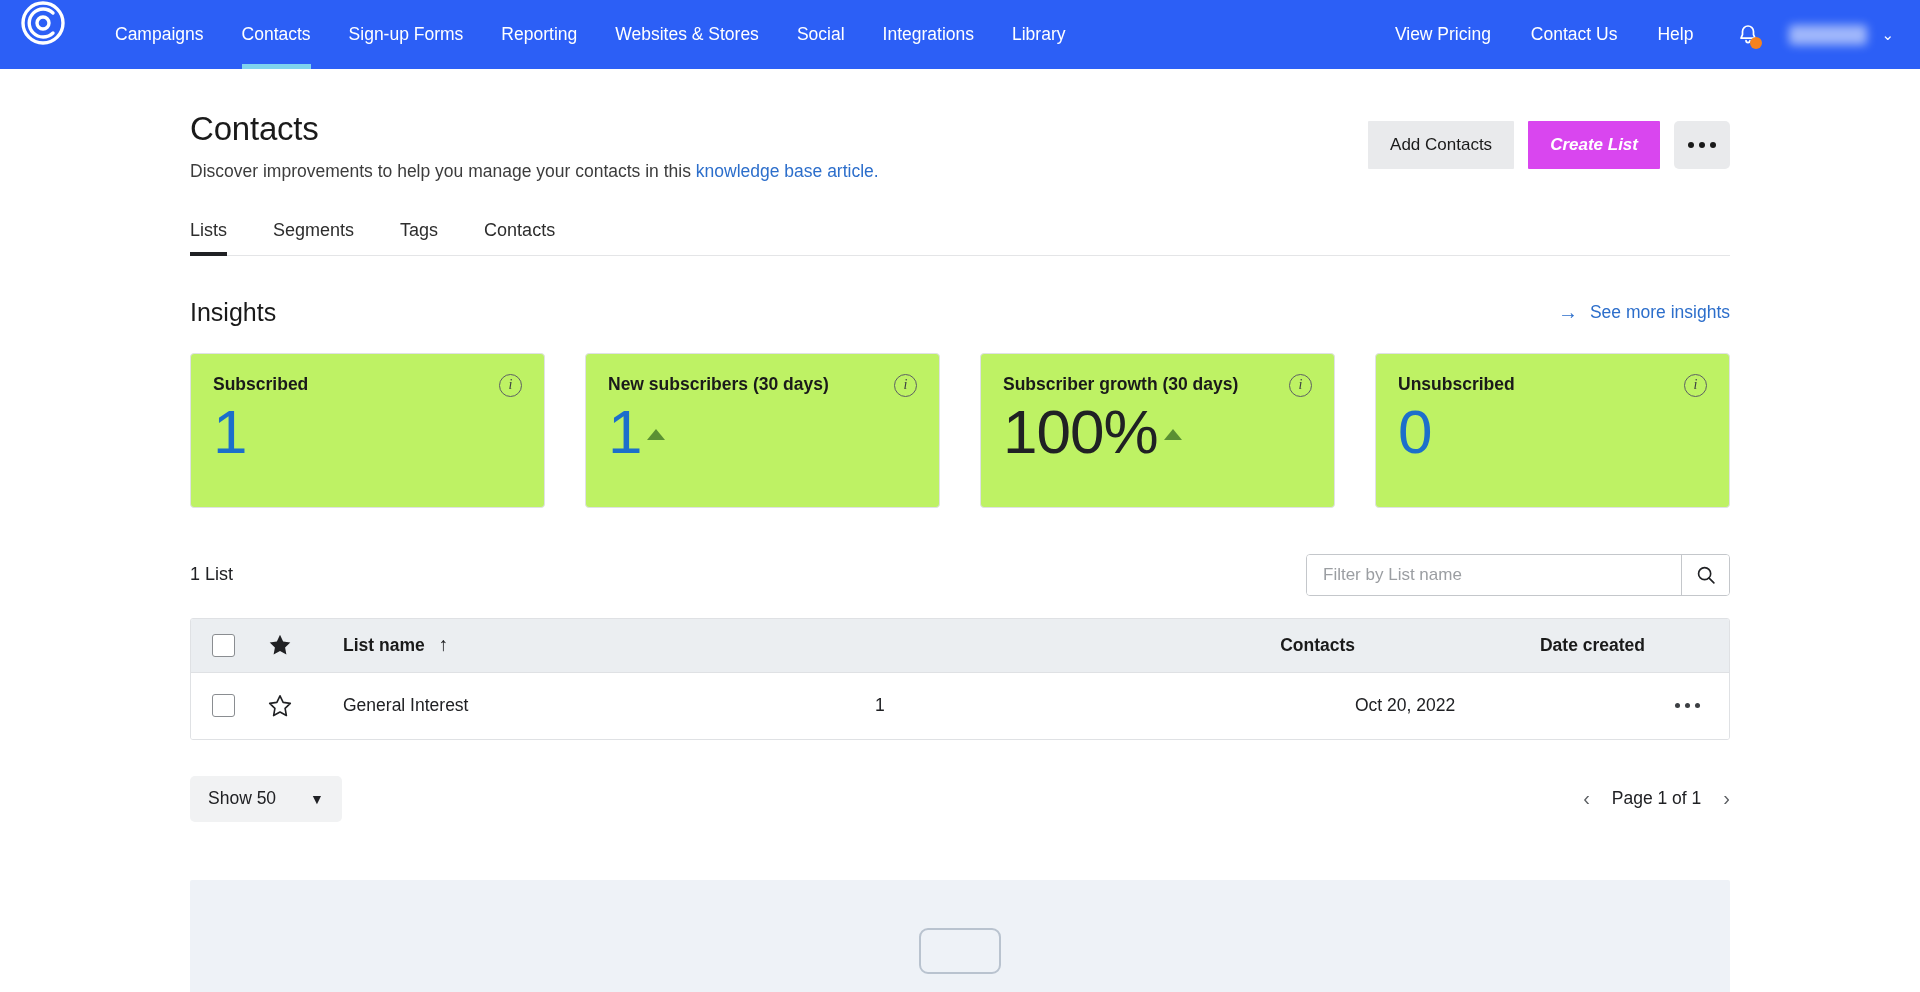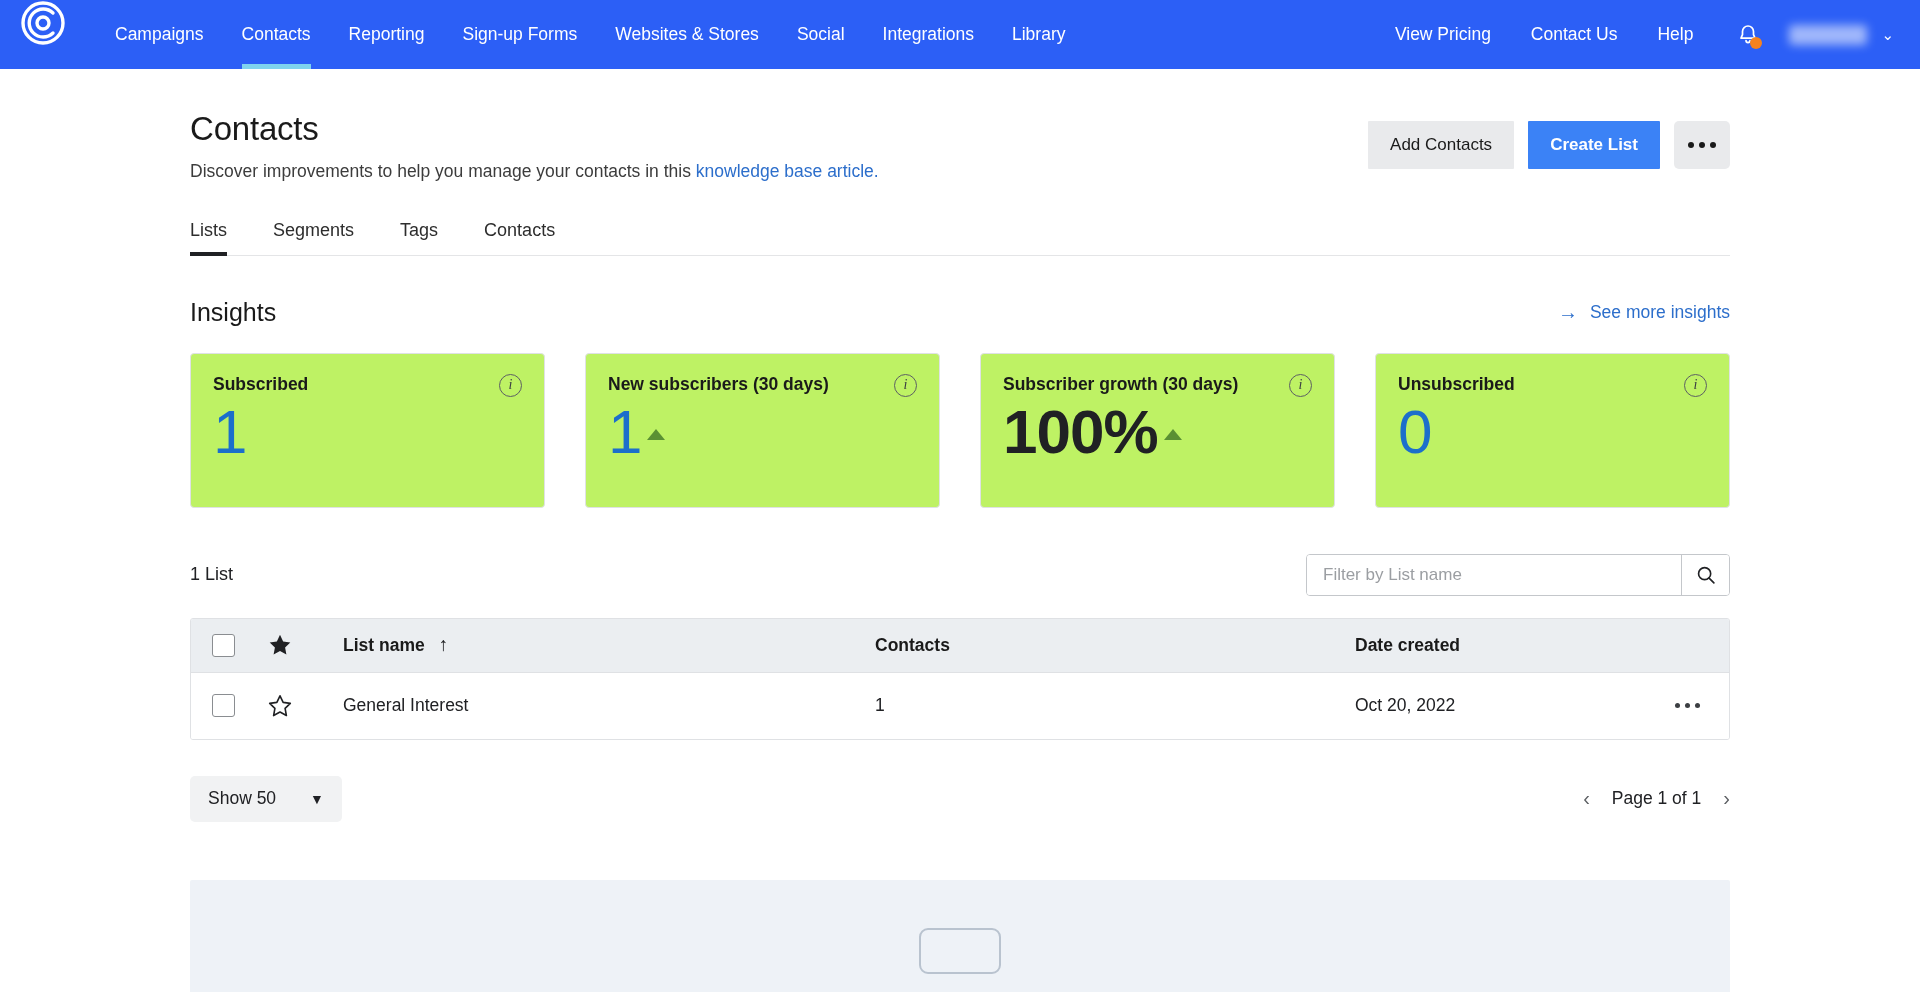--- a/index.html
+++ b/index.html
@@ -103,21 +103,21 @@
     font-family: "Liberation Sans", sans-serif;
     font-size: 17px;
     border: none;
     border-radius: 1px;
     padding: 0 22px;
     height: 48px;
     cursor: pointer;
     white-space: nowrap;
   }
   .btn-secondary { background: #E9EAEC; color: #1a1a1a; }
-  .btn-primary { background: #3b82f6; color: #ffffff; font-weight: 700; }
+  .btn-primary { background: #d946ef; color: #ffffff; font-weight: 700; font-style: italic; }
   .btn-icon {
     background: #E9EAEC;
     width: 56px; height: 48px;
     border-radius: 5px;
     display: flex; align-items: center; justify-content: center;
     gap: 5px;
     cursor: pointer;
   }
   .dot3 { width: 6px; height: 6px; border-radius: 50%; background: #1a1a1a; }
 
@@ -187,21 +187,21 @@
     flex: 0 0 auto;
   }
   .card-value-row { display: flex; align-items: flex-start; margin-top: 2px; }
   .card-value {
     font-size: 62px;
     font-weight: 400;
     line-height: 1.05;
     color: #1C6FCB;
     letter-spacing: -1px;
   }
-  .card-value.dark { color: #202124; font-weight: bold; }
+  .card-value.dark { color: #202124; }
   .tri-up {
     width: 0; height: 0;
     border-left: 9px solid transparent;
     border-right: 9px solid transparent;
     border-bottom: 11px solid #5A9033;
     margin: 30px 0 0 6px;
   }
 
   
   .list-toolbar {
@@ -247,21 +247,21 @@
   }
   .trow { display: flex; align-items: center; }
   .thead { background: #EBEEF1; height: 54px; border-bottom: 1px solid #DFE1E4; }
   .tbody-row { height: 66px; background: #fff; }
   .c-check { width: 64px; display: flex; justify-content: center; }
   .c-star  { width: 88px; display: flex; justify-content: flex-start; padding-left: 12px; }
   .c-name  { flex: 1 1 auto; font-size: 17.5px; display: flex; align-items: center; gap: 14px; }
   .c-contacts { width: 480px; font-size: 17.5px; }
   .c-date { width: 290px; font-size: 17.5px; }
   .c-menu { width: 84px; display: flex; justify-content: center; gap: 5px; }
-  .thead .c-name, .thead .c-contacts, .thead .c-date { font-weight: 700; color: #1a1a1a; }
+  .thead .c-name, .thead .c-contacts, .thead .c-date { font-weight: 700; color: #1a1a1a; text-align: right; }
   .checkbox {
     width: 23px; height: 23px;
     border: 1.6px solid #8a8d91;
     border-radius: 3px;
     background: #fff;
     cursor: pointer;
   }
   .dot3-sm { width: 5px; height: 5px; border-radius: 50%; background: #3c3f43; }
   .sort-arrow { font-size: 19px; font-weight: 400; color: #202124; }
 
@@ -319,24 +319,24 @@
   </div>
 
   <div class="nav-left">
     <div class="nav-item">
         <span>Campaigns</span>
       </div>
     <div class="nav-item active">
         <span>Contacts</span>
       </div>
     <div class="nav-item">
+        <span>Sign-up Forms</span>
+      </div>
+    <div class="nav-item">
         <span>Reporting</span>
-      </div>
-    <div class="nav-item">
-        <span>Sign-up Forms</span>
       </div>
     <div class="nav-item">
         <span>Websites &amp; Stores</span>
       </div>
     <div class="nav-item">
         <span>Social</span>
       </div>
     <div class="nav-item">
         <span>Integrations</span>
       </div>

